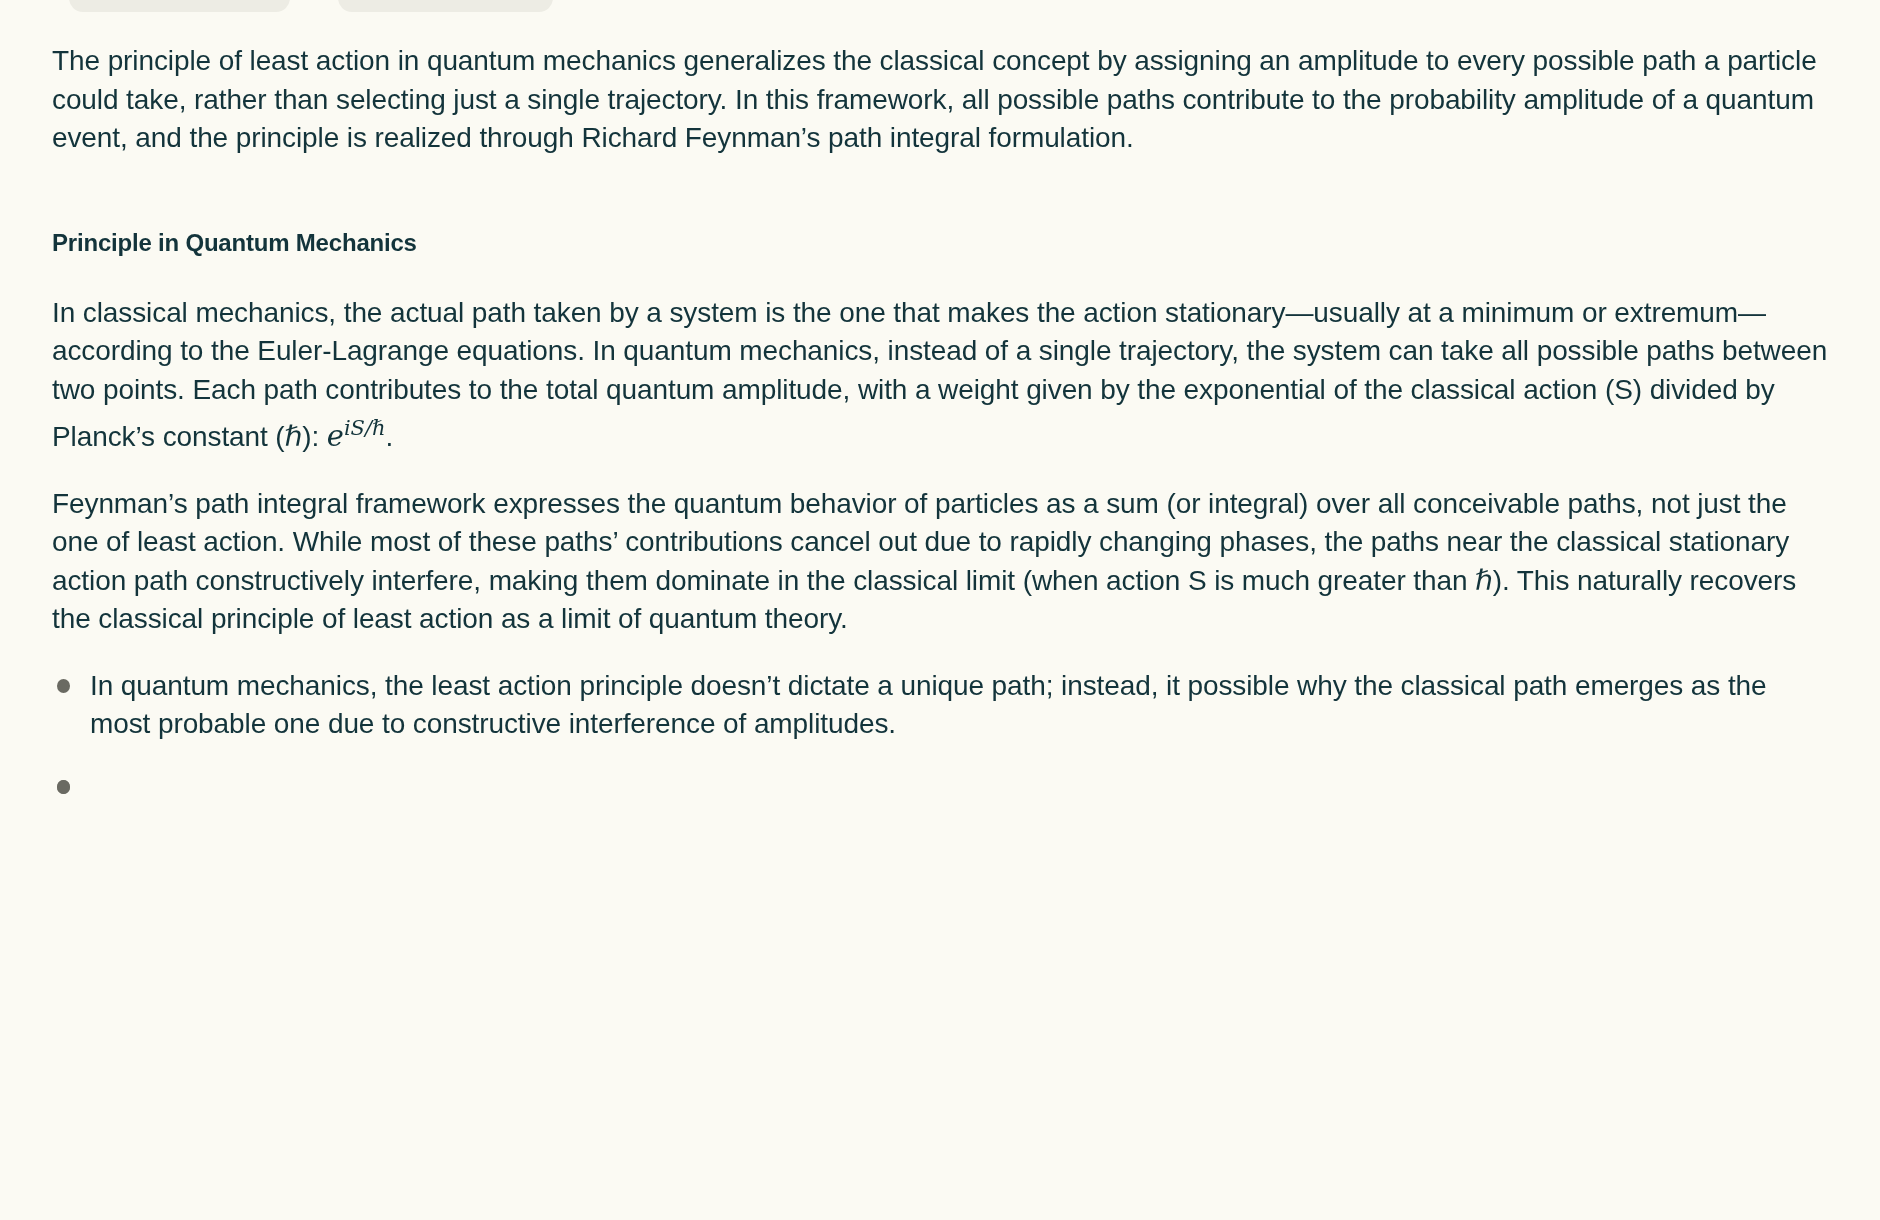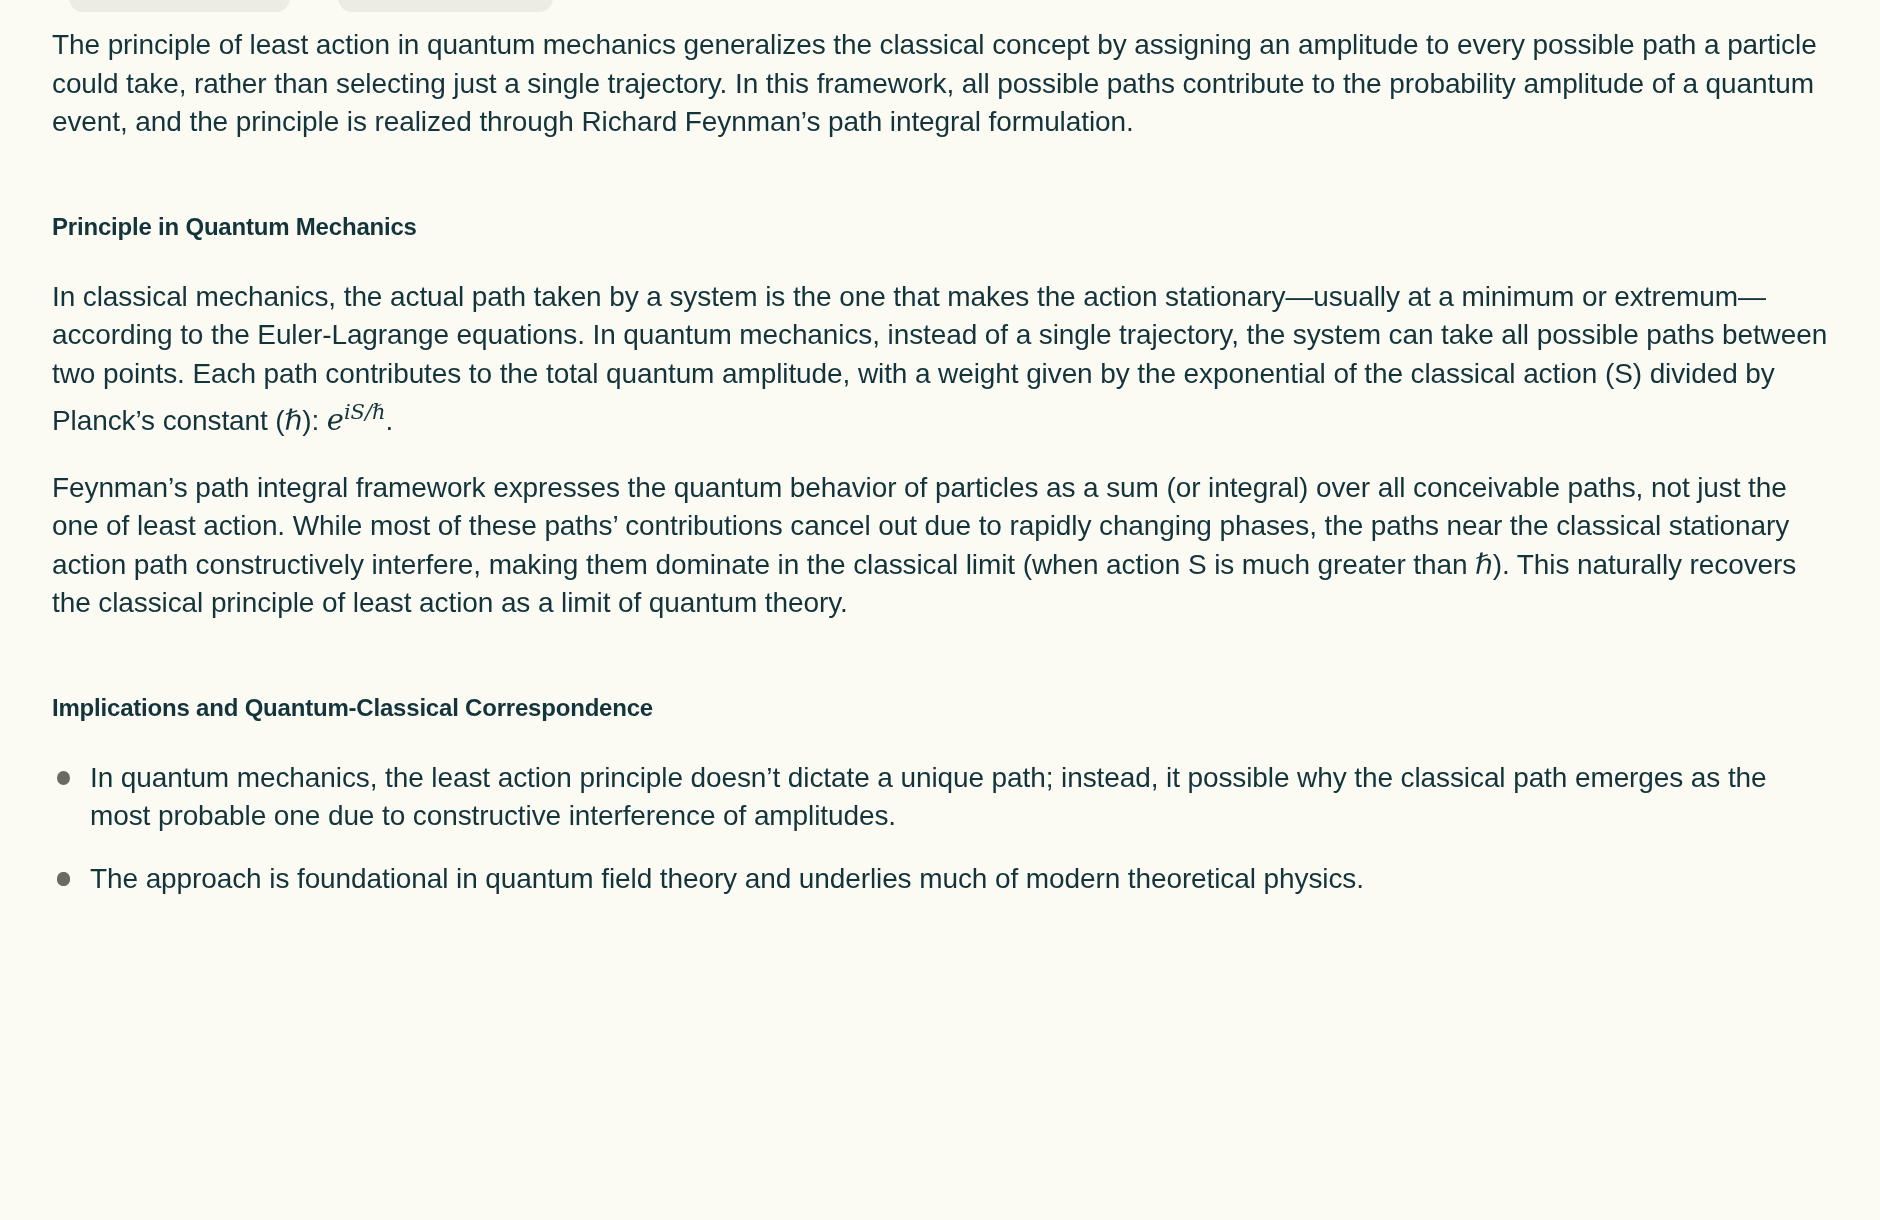--- a/index.html
+++ b/index.html
@@ -29,21 +29,21 @@
 
   .content {
     position: absolute;
     top: 0;
     left: 52px;
     width: 1782px;
     padding-top: 26px;
   }
 
   p.body-text {
-    margin: 0 0 28px 0;
+    margin: 16px 0 28px 0;
     font-size: 28px;
     line-height: 38.5px;
     letter-spacing: -0.1px;
   }
 
   h2.section-heading {
     margin: 64px 0 30px 0;
     font-size: 24px;
     line-height: 42px;
     font-weight: 600;
@@ -95,29 +95,27 @@
 
   <p class="body-text">The principle of least action in quantum mechanics generalizes the classical concept by assigning an amplitude to every possible path a particle could take, rather than selecting just a single trajectory. In this framework, all possible paths contribute to the probability amplitude of a quantum event, and the principle is realized through Richard Feynman’s path integral formulation.</p>
 
   <h2 class="section-heading">Principle in Quantum Mechanics</h2>
 
   <p class="body-text"><span>In classical mechanics, the actual path taken by a system is the one that makes the action stationary—usually at a minimum or extremum—according to the Euler-Lagrange equations. In quantum mechanics, instead of a single trajectory, the system can take all possible paths between two points. Each path contributes to the total quantum amplitude, with a weight given by the exponential of the classical action (S) divided by Planck’s constant (ℏ): </span><span class="math"><span>e</span><span class="exp">iS/ℏ</span></span><span>.</span></p>
 
 
   <p class="body-text">Feynman’s path integral framework expresses the quantum behavior of particles as a sum (or integral) over all conceivable paths, not just the one of least action. While most of these paths’ contributions cancel out due to rapidly changing phases, the paths near the classical stationary action path constructively interfere, making them dominate in the classical limit (when action S is much greater than ℏ). This naturally recovers the classical principle of least action as a limit of quantum theory.</p>
 
-  <h2 class="section-heading">Implications and Quantum-Classical Correspondence</h2>
 
   <ul class="bullet-list">
     <li>
       <span class="bullet-dot"></span>
       <span>In quantum mechanics, the least action principle doesn’t dictate a unique path; instead, it possible why the classical path emerges as the most probable one due to constructive interference of amplitudes.</span>
     </li>
     <li>
       <span class="bullet-dot"></span>
     </li>
     <li>
       <span class="bullet-dot"></span>
-      <span>The approach is foundational in quantum field theory and underlies much of modern theoretical physics.</span>
     </li>
   </ul>
 
 </div>
 
 </body></html>

